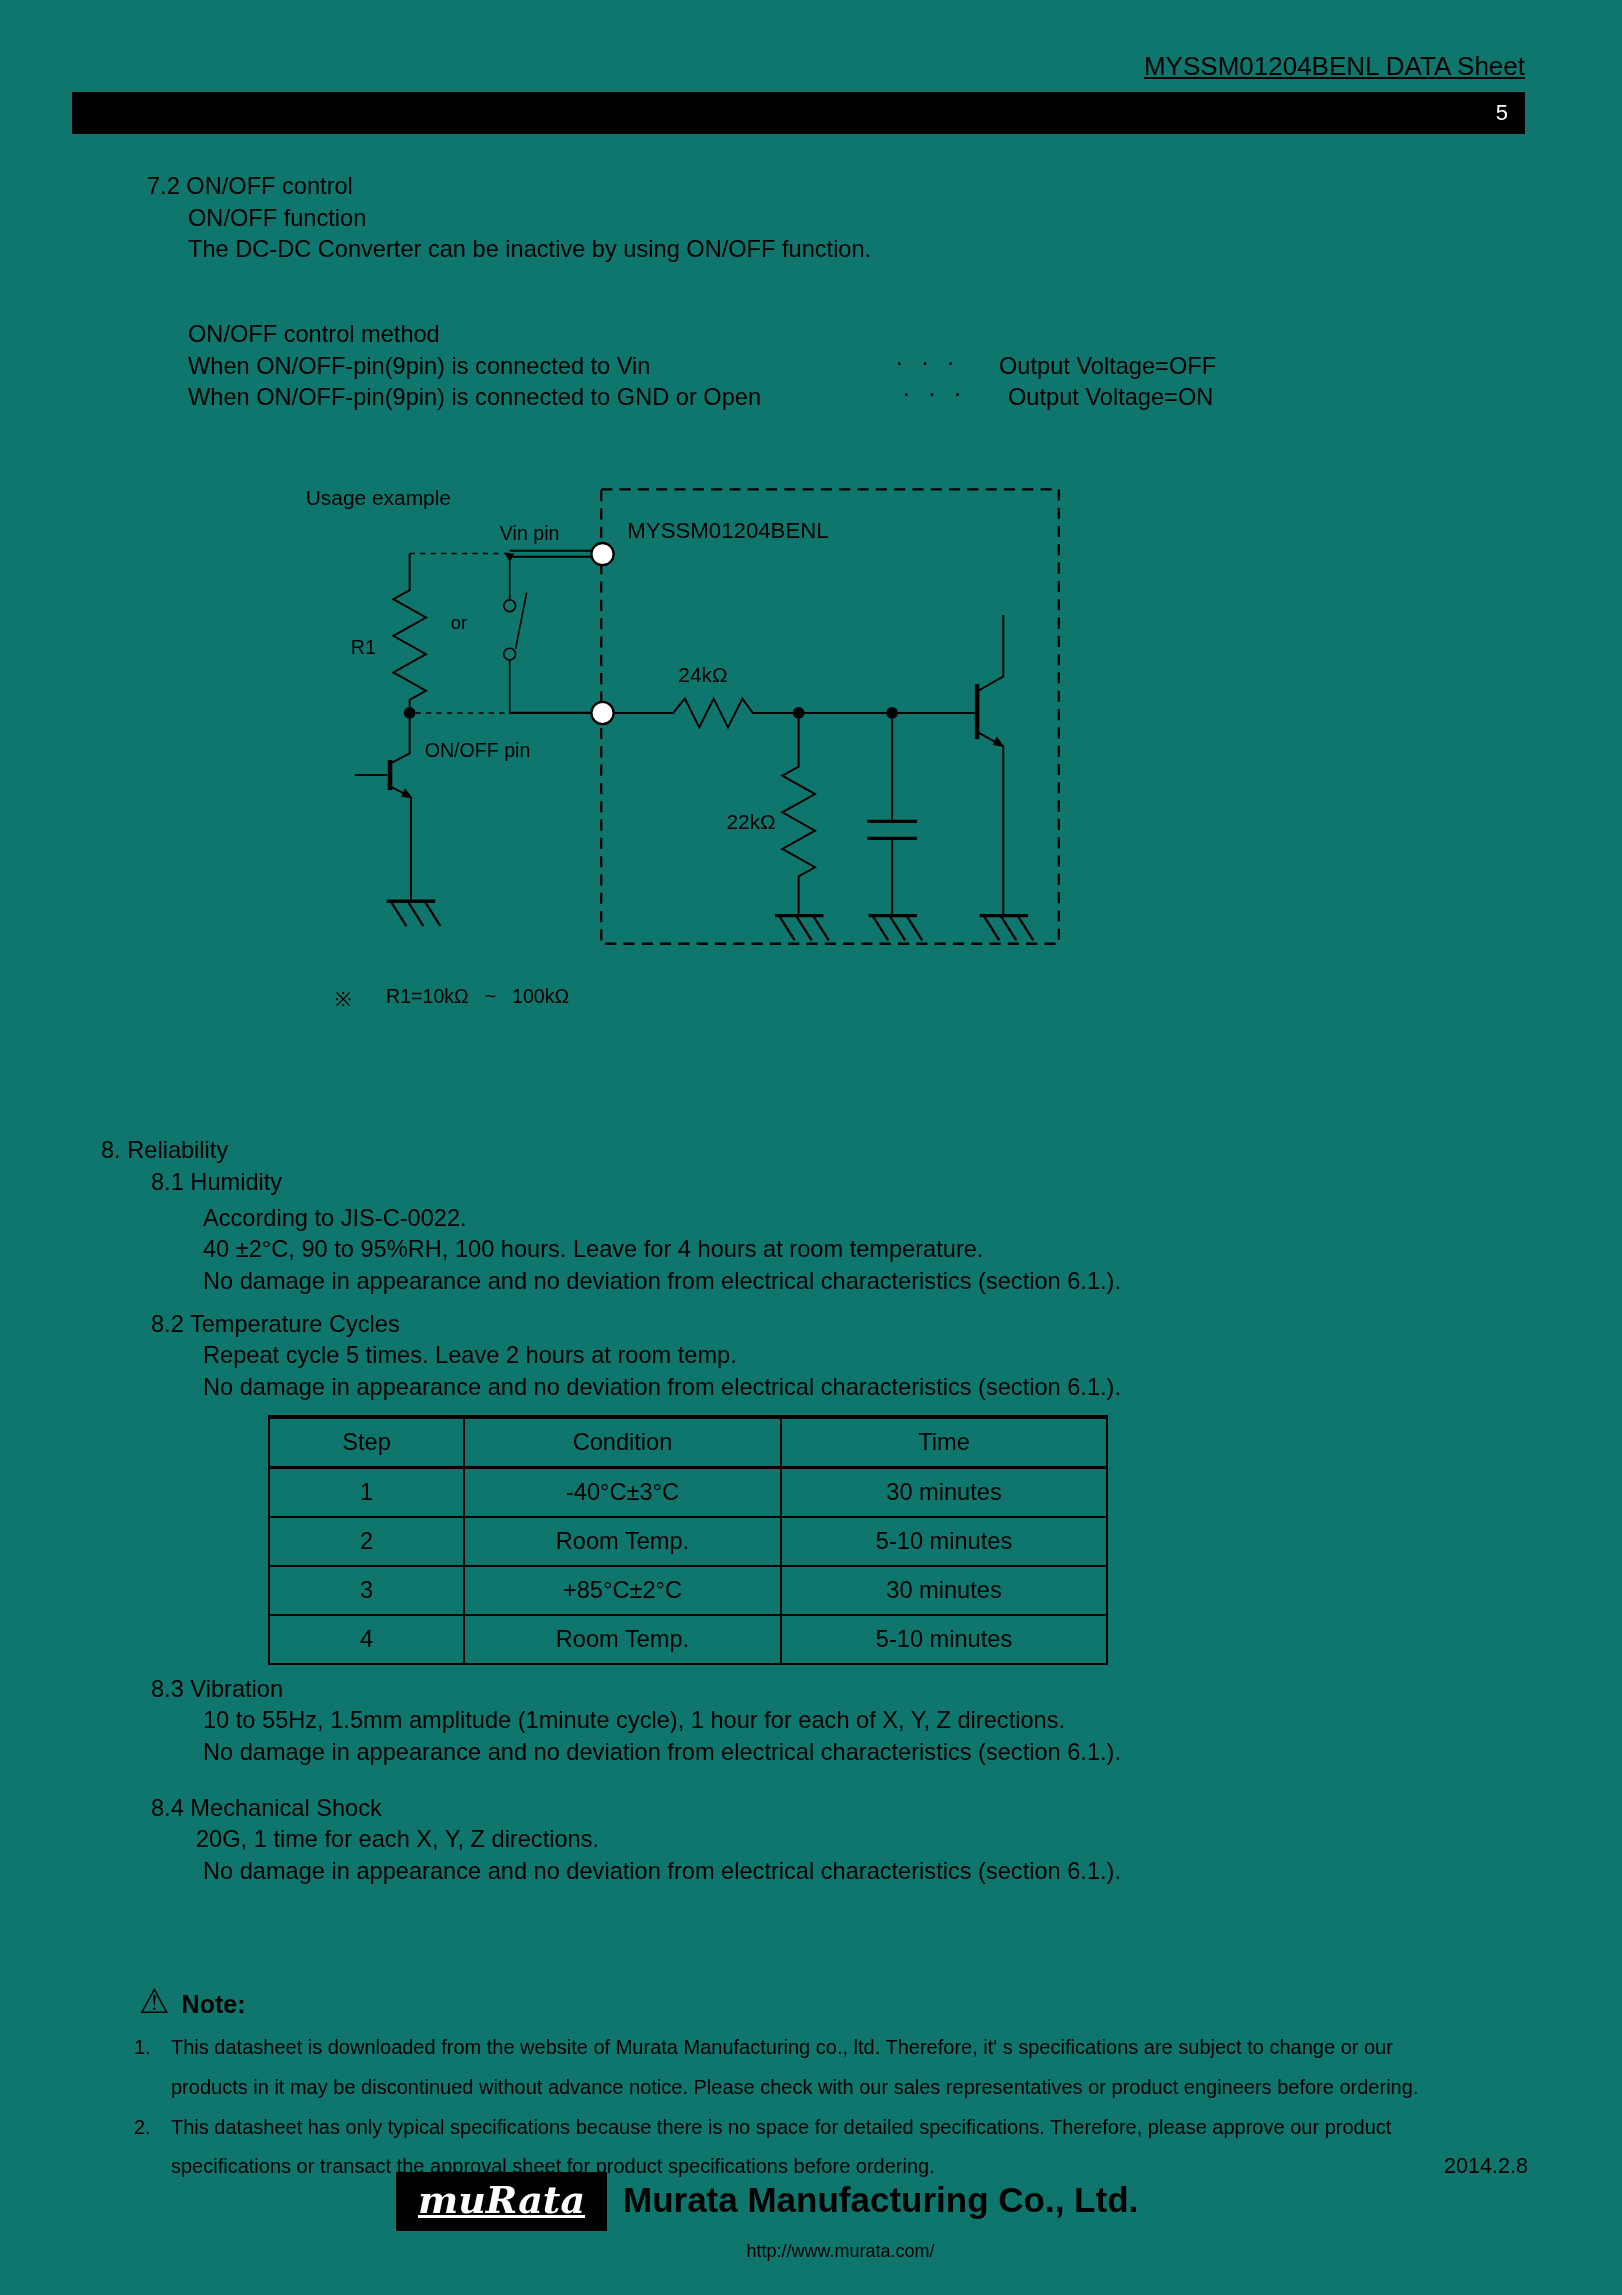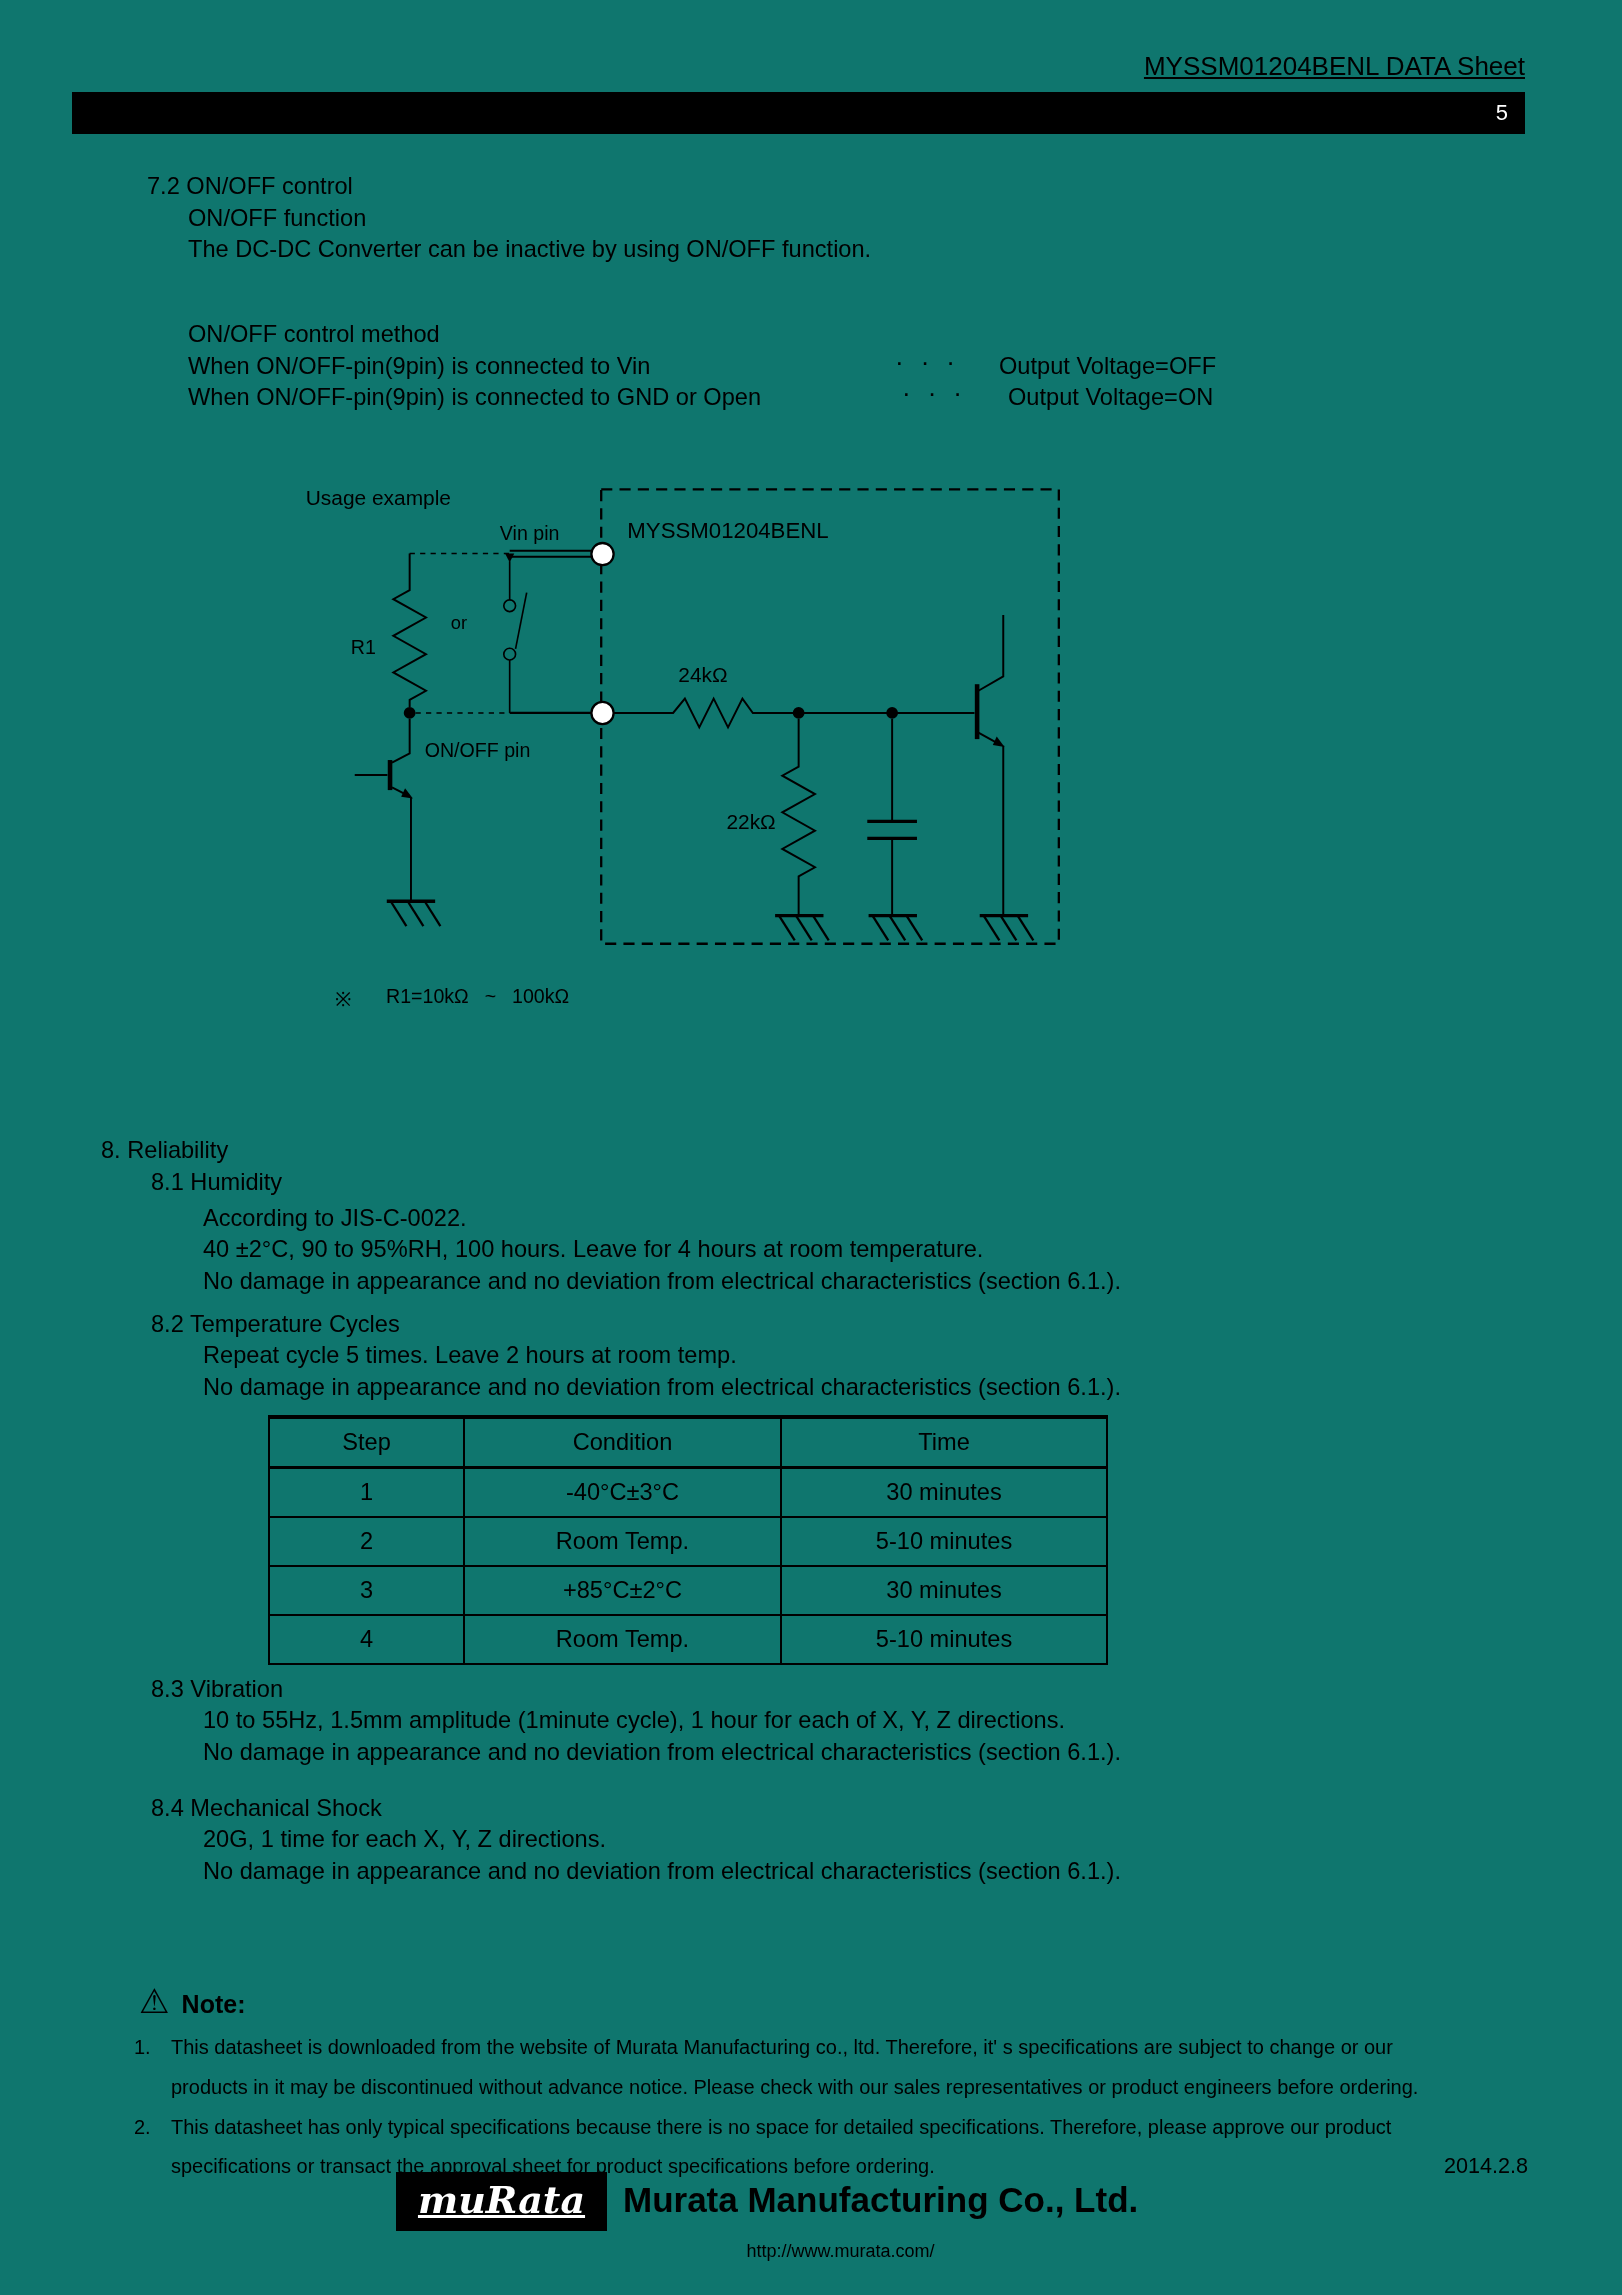--- a/index.html
+++ b/index.html
@@ -193,21 +193,21 @@
       <td>5-10 minutes</td>
     </tr>
   </tbody>
     </table>
 
   <div class="abs t" style="left:151px;top:1674px;">8.3 Vibration</div>
   <div class="abs t" style="left:203px;top:1705px;">10 to 55Hz, 1.5mm amplitude (1minute cycle), 1 hour for each of X, Y, Z directions.</div>
   <div class="abs t" style="left:203px;top:1737px;">No damage in appearance and no deviation from electrical characteristics (section 6.1.).</div>
 
   <div class="abs t" style="left:151px;top:1793px;">8.4 Mechanical Shock</div>
-  <div class="abs t" style="left:203px;top:1824px;text-align:center;">20G, 1 time for each X, Y, Z directions.</div>
+  <div class="abs t" style="left:196px;top:1824px;text-align:center;">20G, 1 time for each X, Y, Z directions.</div>
   <div class="abs t" style="left:203px;top:1856px;">No damage in appearance and no deviation from electrical characteristics (section 6.1.).</div>
 
   <div class="abs" style="left:139px;top:1984px;">
     <span class="warn">⚠</span>
     <span class="notehead" style="margin-left:9.2px;">Note:</span>
   </div>
 
   <div class="abs noteline" style="left:134px;top:2036px;">1.</div>
   <div class="abs noteline" style="left:171px;top:2036px;">This datasheet is downloaded from the website of Murata Manufacturing co., ltd. Therefore, it' s specifications are subject to change or our</div>
   <div class="abs noteline" style="left:171px;top:2076px;">products in it may be discontinued without advance notice. Please check with our sales representatives or product engineers before ordering.</div>

